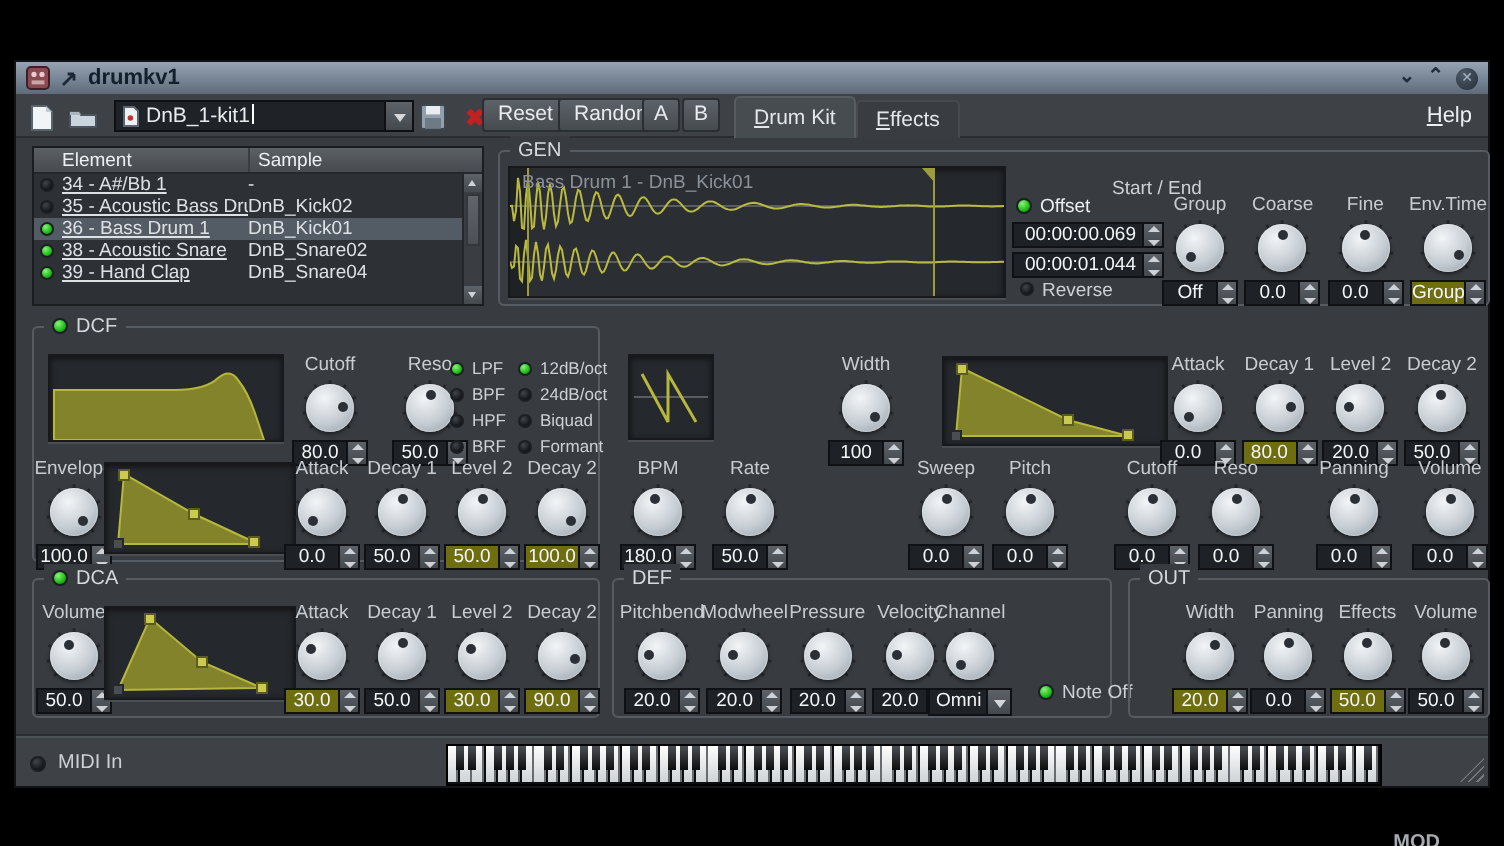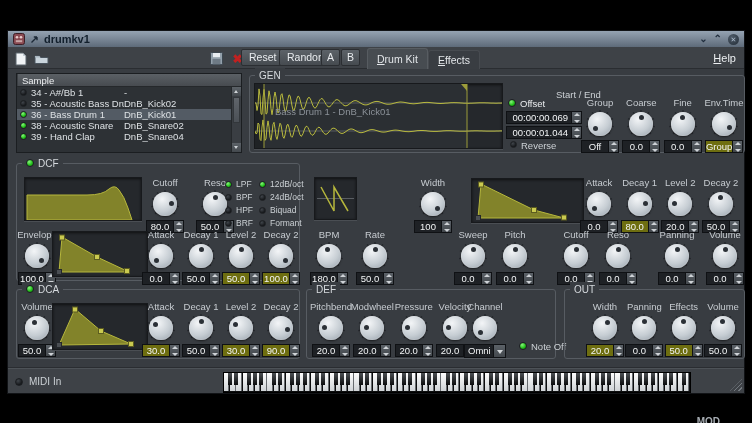--- a/index.html
+++ b/index.html
@@ -101,37 +101,37 @@
   #elist { position:absolute; left:8px; top:42px; width:226px; height:80px;
     background:#2d3135; border:1px solid #1b1e21; }
   .ehead { display:flex; height:13px; background:linear-gradient(#5b6065,#474b50);
     border-bottom:1px solid #25282b; color:#edeff1; font-size:9.5px; line-height:13px; }
   .ehead .c1 { width:107px; padding-left:14px; }
   .ehead .c2 { flex:1; border-left:1px solid #3a3e42; padding-left:4px; }
   .erows { position:absolute; left:0; top:13px; right:10px; bottom:0; }
   .erow { display:flex; align-items:center; height:11px; font-size:9.5px; color:#dde1e4; }
   .erow.sel { background:#535b64; }
   .erow .eled { width:7px; height:7px; margin:0 4px 0 3px; flex:none; }
-  .erow .ename { width:93px; white-space:nowrap; overflow:hidden; }
+  .erow .ename { width:93px; white-space:nowrap; overflow:hidden;text-decoration:underline; }
   .erow .esample { flex:1; white-space:nowrap; overflow:hidden; }
   .vscroll { position:absolute; right:0; top:13px; bottom:0; width:10px; background:#3a3e43;
     border-left:1px solid #25282b; }
   .sarrow { position:absolute; left:0; width:9px; height:9px;
     background:linear-gradient(#5c6268,#44494e); }
   .sarrow.up { top:0; } .sarrow.dn { bottom:0; }
   .sarrow::after { content:""; position:absolute; left:2px; }
   .sarrow.up::after { top:3px; border-left:2.5px solid transparent; border-right:2.5px solid transparent; border-bottom:3px solid #ced2d6; }
   .sarrow.dn::after { top:3px; border-left:2.5px solid transparent; border-right:2.5px solid transparent; border-top:3px solid #ced2d6; }
   .sthumb { position:absolute; left:1px; top:10px; width:7px; height:26px;
     background:linear-gradient(#60656b,#4b5056); border:1px solid #33373b; }
 
   
   .display { position:absolute; background:#25282c; border:1px solid #17191c;
     box-shadow:inset 0 1px 3px rgba(0,0,0,.6), 0 1px 0 #4a4e53; }
-  .wavelabel { position:absolute; left:20px; top:2px; font-size:9.5px; color:#8b9198;margin-top:20px; }
+  .wavelabel { position:absolute; left:6px; top:2px; font-size:9.5px; color:#8b9198; }
 
   
   .small-label { position:absolute; font-size:9.5px; color:#ccd1d5; white-space:nowrap; }
   .tspin { position:absolute; width:76px; }
   .tspin .sval { text-align:right; padding-right:3px; }
 
   
   #statusbar { position:absolute; left:0; right:0; bottom:0; height:26px;
     background:#3e4247; border-top:1px solid #2a2d31; box-shadow:inset 0 1px 0 #4d5257;text-align:right; }
   #keyboard { position:absolute; left:215px; top:4px; width:468px; height:21px;
@@ -176,20 +176,30 @@
           <path d="M1 1 L8 1 L11 4 L11 13 L1 13 Z" fill="#f1f4f6" stroke="#5a646d"></path>
           <path d="M8 1 L8 4 L11 4 Z" fill="#c3ccd3"></path>
         </svg>
     </span>
     <span class="ticon" style="left:25px">
       <svg width="15" height="12">
           <path d="M1 3 L5.5 3 L6.5 4.5 L14 4.5 L14 10.5 L1 10.5 Z" fill="#c9d4dc" stroke="#4a545e"></path>
           <path d="M1 3 L5.5 3 L6.5 4.5 L1 4.5 Z" fill="#a9b5bf"></path>
         </svg>
     </span>
+    <div class="combo">
+      <span class="combo-icon">
+        <svg width="9" height="11">
+            <path d="M1 0.5 L6 0.5 L8 2.5 L8 10 L1 10 Z" fill="#eef1f3" stroke="#5d666e"></path>
+            <circle cx="4.2" cy="6" r="1.4" fill="#c23333"></circle>
+          </svg>
+      </span>
+      <span class="combo-text">DnB_1-kit1</span>
+      <span class="combo-arrow"></span>
+    </div>
     <span class="ticon" style="left:200px">
       <svg width="13" height="13">
           <rect x="0.5" y="0.5" width="12" height="12" rx="1" fill="#93a0ab" stroke="#3c4750"></rect>
           <rect x="3" y="1" width="7" height="4.2" fill="#e8edf1"></rect>
           <rect x="2.5" y="7" width="8" height="5.4" fill="#6e7a85"></rect>
         </svg>
     </span>
     <span class="ticon" style="left:221px">
       <span class="del-x">✖</span>
     </span>
@@ -197,20 +207,21 @@
     <span class="tbtn" style="left:271px">Random</span>
     <span class="tbtn" style="left:313px; padding:0 5px">A</span>
     <span class="tbtn" style="left:333px; padding:0 5px">B</span>
     <span class="tab active" style="left:359px"><u>D</u>rum Kit</span>
     <span class="tab inactive" style="left:420px"><u>E</u>ffects</span>
     <span class="help"><u>H</u>elp</span>
   </div>
 
   <div id="elist">
     <div class="ehead">
+      <span class="c1">Element</span>
       <span class="c2">Sample</span>
     </div>
     <div class="erows" id="erows">
         <div class="erow">
           <span class="eled led off"></span>
           <span class="ename">34 - A#/Bb 1</span>
           <span class="esample">-</span>
         </div>
         <div class="erow">
           <span class="eled led off"></span>

